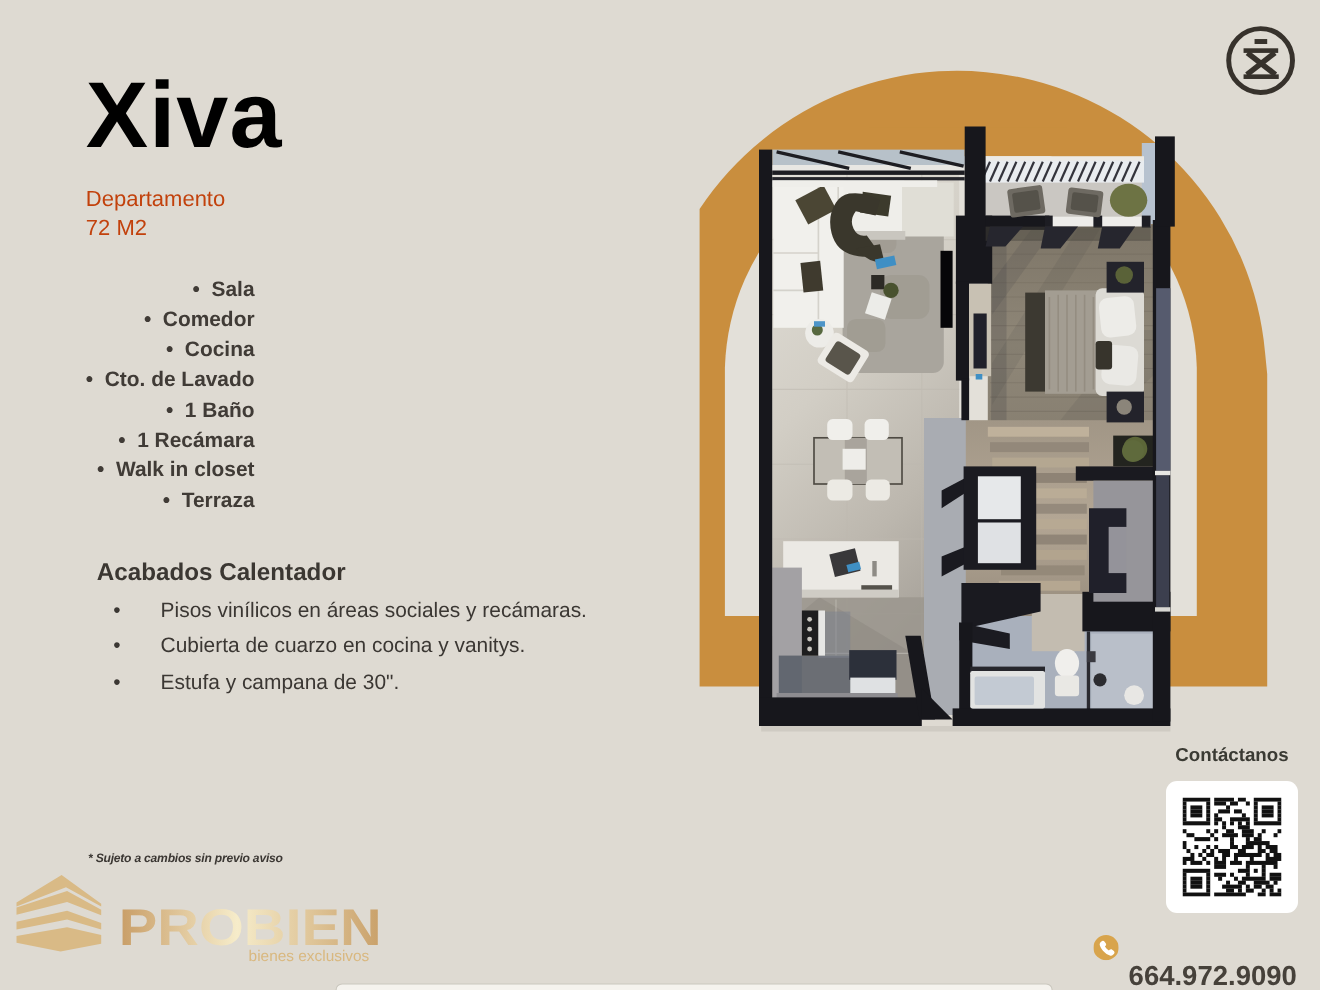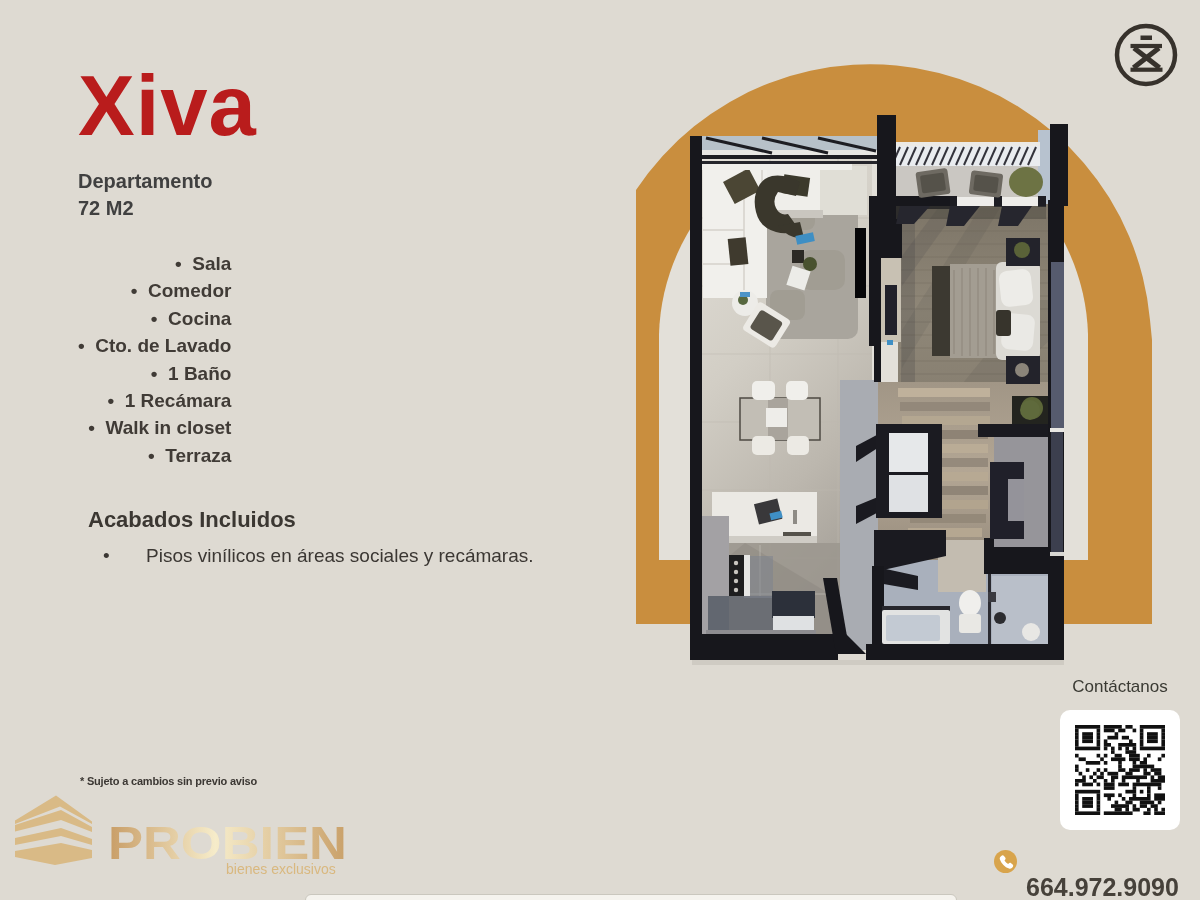--- a/index.html
+++ b/index.html
@@ -3,42 +3,44 @@
 <meta charset="utf-8">
 <style>
   html,body{margin:0;padding:0;}
   body{width:1200px;height:900px;position:relative;overflow:hidden;
        background:#dedad2;font-family:"Liberation Sans", sans-serif;}
   .abs{position:absolute;}
 </style>
 </head>
 <body>
 
-<div class="abs" style="left:78px;top:57px;font-size:85px;font-weight:bold;color:#b91c1c;letter-spacing:1px;">Xiva</div>
-
-<div class="abs" style="left:78px;top:168px;font-size:20px;font-weight:bold;color:#404040;line-height:27px;">Departamento<br>72 M2</div>
+<div class="abs" style="left:78px;top:57px;font-size:85px;font-weight:bold;color:#000000;letter-spacing:1px;">Xiva</div>
+
+<div class="abs" style="left:78px;top:168px;font-size:20px;font-weight:normal;color:#c2410c;line-height:27px;">Departamento<br>72 M2</div>
 
 <div class="abs" style="left:78px;top:250px;font-size:19px;font-weight:bold;color:#403b36;line-height:27.4px;text-align:right;">
 <div>•&nbsp; Sala</div>
 <div>•&nbsp; Comedor</div>
 <div>•&nbsp; Cocina</div>
 <div>•&nbsp; Cto. de Lavado</div>
 <div>•&nbsp; 1 Baño</div>
 <div>•&nbsp; 1 Recámara</div>
 <div>•&nbsp; Walk in closet</div>
 <div>•&nbsp; Terraza</div>
 </div>
 
-<div class="abs" style="left:88px;top:507px;font-size:22px;font-weight:bold;color:#3b3732;">Acabados Incluidos</div>
+<div class="abs" style="left:88px;top:507px;font-size:22px;font-weight:bold;color:#3b3732;">Acabados Calentador</div>
 
 <div class="abs" style="left:80px;top:540px;font-size:19px;color:#3b3733;line-height:32.3px;margin-left:23px;">
 <div><span style="display:inline-block;width:43px;">•</span>Pisos vinílicos en áreas sociales y recámaras.</div>
+<div><span style="display:inline-block;width:43px;">•</span>Cubierta de cuarzo en cocina y vanitys.</div>
+<div><span style="display:inline-block;width:43px;">•</span>Estufa y campana de 30".</div>
 </div>
 
-<div class="abs" style="left:80px;top:775px;font-size:11px;letter-spacing:-0.2px;font-weight:bold;color:#3b3733;">* Sujeto a cambios sin previo aviso</div>
+<div class="abs" style="left:80px;top:775px;font-size:11px;letter-spacing:-0.2px;font-weight:bold;color:#3b3733;font-style:italic;">* Sujeto a cambios sin previo aviso</div>
 
 <svg class="abs" style="left:10px;top:790px;" width="360" height="95" viewBox="0 0 360 95">
 <defs>
 <linearGradient id="gold" x1="0" y1="0" x2="1" y2="0">
   <stop offset="0" stop-color="#c89d66"></stop>
   <stop offset="0.45" stop-color="#f6ecca"></stop>
   <stop offset="1" stop-color="#c9a069"></stop>
 </linearGradient>
 <linearGradient id="gold2" x1="0" y1="0" x2="0" y2="1">
   <stop offset="0" stop-color="#dfc091"></stop>
@@ -440,21 +442,21 @@
 
 <svg class="abs" style="left:1110px;top:19px;" width="72" height="72" viewBox="0 0 72 72">
   <circle cx="36" cy="36" r="29" fill="none" stroke="#37322c" stroke-width="4.5"></circle>
   <rect x="30.5" y="16.5" width="11.5" height="4.5" fill="#37322c"></rect>
   <rect x="20.5" y="24.9" width="31.5" height="4.2" fill="#37322c"></rect>
   <rect x="20.5" y="48.6" width="32" height="4.2" fill="#37322c"></rect>
   <line x1="24" y1="29" x2="49.5" y2="48.8" stroke="#37322c" stroke-width="5"></line>
   <line x1="49" y1="29" x2="23.5" y2="48.8" stroke="#37322c" stroke-width="5"></line>
 </svg>
 
-<div class="abs" style="left:1060px;top:677px;width:120px;text-align:center;font-size:17px;font-weight:normal;color:#3a3a33;">Contáctanos</div>
+<div class="abs" style="left:1060px;top:677px;width:120px;text-align:center;font-size:17px;font-weight:bold;color:#3a3a33;">Contáctanos</div>
 
 <div class="abs" style="left:1060px;top:710px;width:120px;height:120px;background:#ffffff;border-radius:10px;"></div>
 
 <svg class="abs" style="left:1075px;top:725px;" width="90" height="90" viewBox="0 0 90 90">
     <rect x="0.0" y="0.0" width="25.2" height="3.7" fill="#111"></rect>
     <rect x="28.8" y="0.0" width="18.0" height="3.7" fill="#111"></rect>
     <rect x="50.4" y="0.0" width="7.2" height="3.7" fill="#111"></rect>
     <rect x="64.8" y="0.0" width="25.2" height="3.7" fill="#111"></rect>
     <rect x="0.0" y="3.6" width="3.6" height="3.7" fill="#111"></rect>
     <rect x="21.6" y="3.6" width="3.6" height="3.7" fill="#111"></rect>

